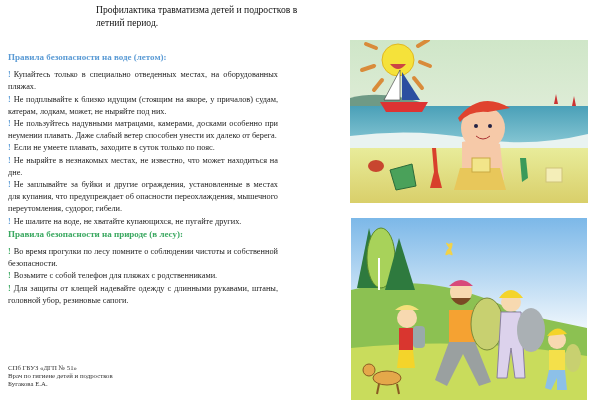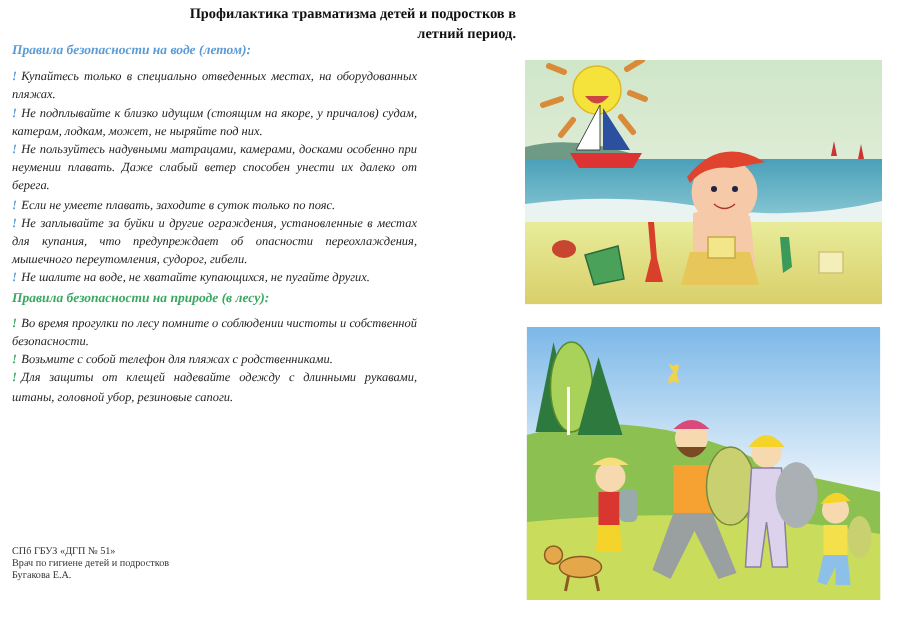--- a/index.html
+++ b/index.html
@@ -1,20 +1,20 @@
 <!DOCTYPE html>
 <html><head>
 <meta charset="utf-8">
 <style>
   html, body { margin:0; padding:0; }
   body { width:600px; height:417px; background:#ffffff; position:relative; overflow:hidden;
          font-family:"Liberation Serif", "DejaVu Serif", serif; color:#222; }
-  .title { position:absolute; left:112px; top:3px; width:232px; text-align:right;
-           font-weight:bold; font-size:9.6px; line-height:13px; color:#111; }
-  .col { position:absolute; left:8px; top:27px; width:270px; font-size:8.3px; line-height:12.2px;font-style:italic; }
+  .title { position:absolute; left:96px; top:3px; width:232px; text-align:left;
+           font-weight:normal; font-size:9.6px; line-height:13px; color:#111; }
+  .col { position:absolute; left:8px; top:51px; width:270px; font-size:8.3px; line-height:12.2px; }
   .h { font-weight:bold; font-size:9px; margin:0 0 6px 0; }
   .h.blue { color:#5b9bd5; }
   .h.green { color:#3aa860; }
   .item { text-align:justify; margin:0; }
   .ex { font-weight:bold; margin-right:3px; }
   .ex.blue { color:#5b9bd5; }
   .ex.green { color:#3aa860; }
   .sec2 { }
   .footer { position:absolute; left:8px; top:364px; font-size:6.8px; line-height:8px; color:#333; }
   .img { position:absolute; overflow:hidden; }
@@ -26,20 +26,21 @@
 
 <div class="title">Профилактика травматизма детей и подростков в летний период.</div>
 
 <div class="col">
   <div>
     <p class="h blue">Правила безопасности на воде (летом):</p>
     <p class="item"><span class="ex blue">!</span><span>Купайтесь только в специально отведенных местах, на оборудованных пляжах.</span></p>
     <p class="item"><span class="ex blue">!</span><span>Не подплывайте к близко идущим (стоящим на якоре, у причалов) судам, катерам, лодкам, может, не ныряйте под них.</span></p>
     <p class="item"><span class="ex blue">!</span><span>Не пользуйтесь надувными матрацами, камерами, досками особенно при неумении плавать. Даже слабый ветер способен унести их далеко от берега.</span></p>
     <p class="item"><span class="ex blue">!</span><span>Если не умеете плавать, заходите в суток только по пояс.</span></p>
+    <p class="item"><span class="ex blue">!</span><span>Не ныряйте в незнакомых местах, не известно, что может находиться на дне.</span></p>
     <p class="item"><span class="ex blue">!</span><span>Не заплывайте за буйки и другие ограждения, установленные в местах для купания, что предупреждает об опасности переохлаждения, мышечного переутомления, судорог, гибели.</span></p>
     <p class="item"><span class="ex blue">!</span><span>Не шалите на воде, не хватайте купающихся, не пугайте других.</span></p>
   </div>
   <div class="sec2">
     <p class="h green">Правила безопасности на природе (в лесу):</p>
     <p class="item"><span class="ex green">!</span><span>Во время прогулки по лесу помните о соблюдении чистоты и собственной безопасности.</span></p>
     <p class="item"><span class="ex green">!</span><span>Возьмите с собой телефон для пляжах с родственниками.</span></p>
     <p class="item"><span class="ex green">!</span><span>Для защиты от клещей надевайте одежду с длинными рукавами, штаны, головной убор, резиновые сапоги.</span></p>
   </div>
 </div>

